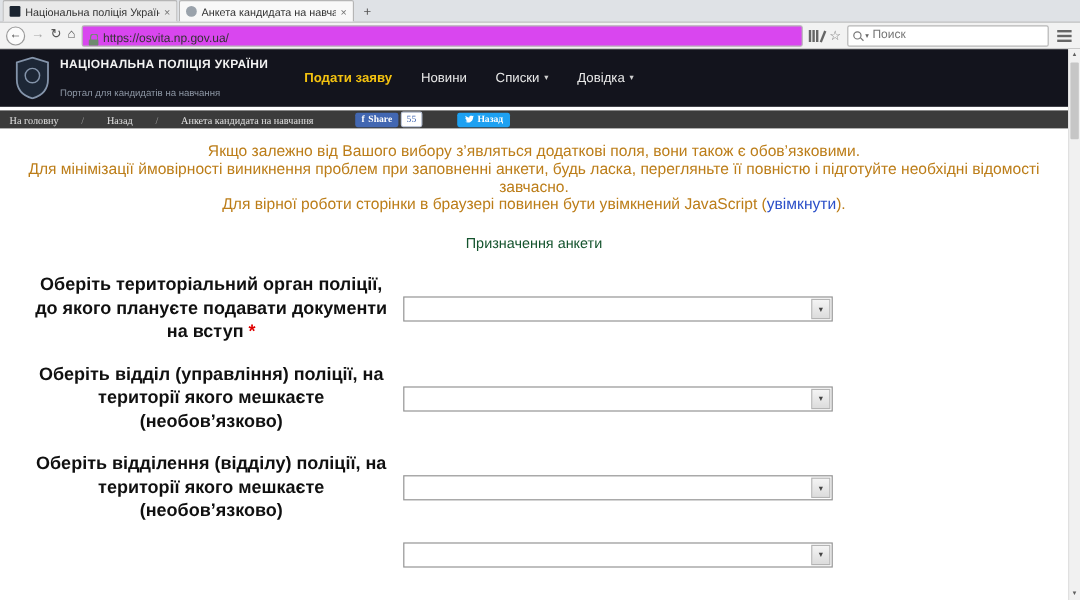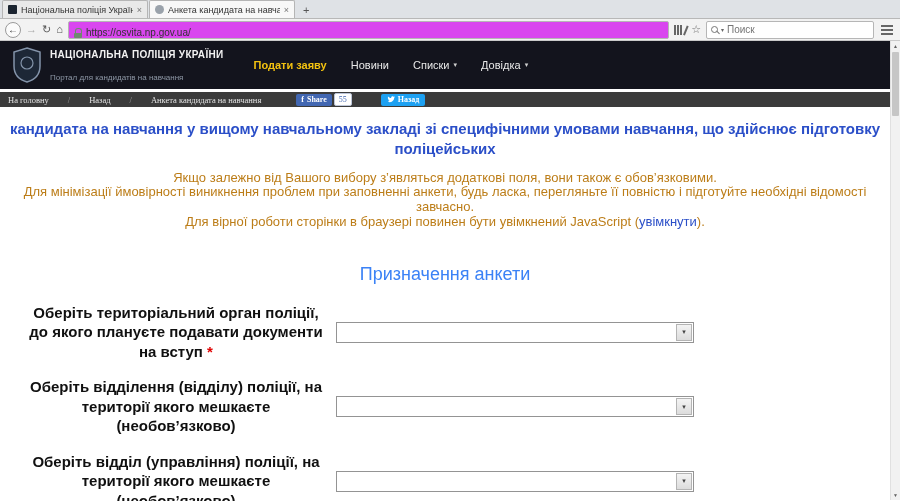--- a/index.html
+++ b/index.html
@@ -65,21 +65,21 @@
   .fb-count{background:#fff;color:#4267b2;font-size:8px;border:1px solid #bcc5d8;padding:1px 4px;margin-left:2px;border-radius:2px;}
   .tweet{background:#1da1f2;color:#fff;font-size:8px;padding:1.5px 6px;border-radius:2px;display:flex;gap:3px;align-items:center;margin-left:10px;font-weight:bold;}
 
   
   .content{text-align:center;}
   .page-title{font-size:24px;font-weight:400;margin-top:10px;color:#1c1c1c;}
   .subtitle{color:#2b4fc8;font-weight:bold;font-size:15px;line-height:1.32;margin:12px 2px 0;}
   .instructions{margin-top:12px;font-size:13px;line-height:1.14;color:#bc7d18;}
   .jsline b{font-weight:normal;}
   .js-link{color:#2b4fc8;cursor:pointer;margin-top:47px;}
-  .section-title{margin-top:34px;font-size:18px;color:#3b82f6;}
+  .section-title{margin-top:18px;font-size:12px;color:#14532d;}
   .form{margin:18px 0 0 28px;text-align:left;}
   .frow{display:flex;align-items:center;margin-bottom:16px;}
   .flabel{width:296px;font-size:15px;font-weight:bold;text-align:center;line-height:1.3;color:#101010;}
   .req{color:#e00000;}
   .sel{width:358px;height:21px;margin-left:12px;background:#fff;border:1px solid #949494;display:flex;align-items:center;justify-content:flex-end;padding:1px;flex:none;}
   .selbtn{width:16px;height:100%;background:linear-gradient(#f4f4f4,#dcdcdc);border:1px solid #b4b4b4;display:flex;align-items:center;justify-content:center;font-size:7px;color:#444;}
 </style>
 </head>
 <body>
 
@@ -168,45 +168,44 @@
       </span>
       <span class="tweet">
         <svg width="8" height="7" viewBox="0 0 24 20">
             <path d="M24 2.3c-.9.4-1.8.7-2.8.8 1-.6 1.8-1.6 2.1-2.7-.9.6-2 1-3.1 1.2C19.3.6 18.1 0 16.8 0c-2.5 0-4.5 2-4.5 4.5 0 .4 0 .7.1 1C8.6 5.3 5.3 3.5 3.1.8c-.4.7-.6 1.5-.6 2.3 0 1.6.8 2.9 2 3.7-.7 0-1.4-.2-2-.5v.1c0 2.2 1.5 4 3.6 4.4-.4.1-.8.2-1.2.2-.3 0-.6 0-.9-.1.6 1.8 2.3 3.1 4.2 3.1-1.5 1.2-3.5 1.9-5.6 1.9H2c2 1.3 4.4 2 6.9 2 8.3 0 12.8-6.9 12.8-12.8v-.6c.9-.6 1.7-1.4 2.3-2.2z" fill="#fff"></path>
           </svg>
         <span>Назад</span>
       </span>
     </div>
 
     <div class="content">
-      <div class="subtitle">кандидата на навчання у вищому навчальному закладі зі специфічними умовами навчання, що здійснює підготовку поліцейських</div>
 
       <div class="instructions">
         <div>Якщо залежно від Вашого вибору з’являться додаткові поля, вони також є обов’язковими.</div>
         <div>Для мінімізації ймовірності виникнення проблем при заповненні анкети, будь ласка, перегляньте її повністю і підготуйте необхідні відомості завчасно.</div>
         <div class="jsline"><span>Для вірної роботи сторінки в браузері повинен бути увімкнений </span><b>JavaScript</b><span> (</span><span class="js-link">увімкнути</span><span>).</span></div>
       </div>
 
       <div class="section-title">Призначення анкети</div>
 
       <div class="form">
         <div class="frow">
           <div class="flabel"><span>Оберіть територіальний орган поліції, до якого плануєте подавати документи на вступ</span> <span class="req">*</span></div>
           <div class="sel">
             <span class="selbtn">▾</span>
           </div>
         </div>
         <div class="frow">
+          <div class="flabel">Оберіть відділ (управління) поліції, на території якого мешкаєте (необов’язково)</div>
+          <div class="sel">
+            <span class="selbtn">▾</span>
+          </div>
+        </div>
+        <div class="frow">
           <div class="flabel">Оберіть відділення (відділу) поліції, на території якого мешкаєте (необов’язково)</div>
-          <div class="sel">
-            <span class="selbtn">▾</span>
-          </div>
-        </div>
-        <div class="frow">
-          <div class="flabel">Оберіть відділ (управління) поліції, на території якого мешкаєте (необов’язково)</div>
           <div class="sel">
             <span class="selbtn">▾</span>
           </div>
         </div>
         <div class="frow">
           <div class="flabel"></div>
           <div class="sel">
             <span class="selbtn">▾</span>
           </div>
         </div>

